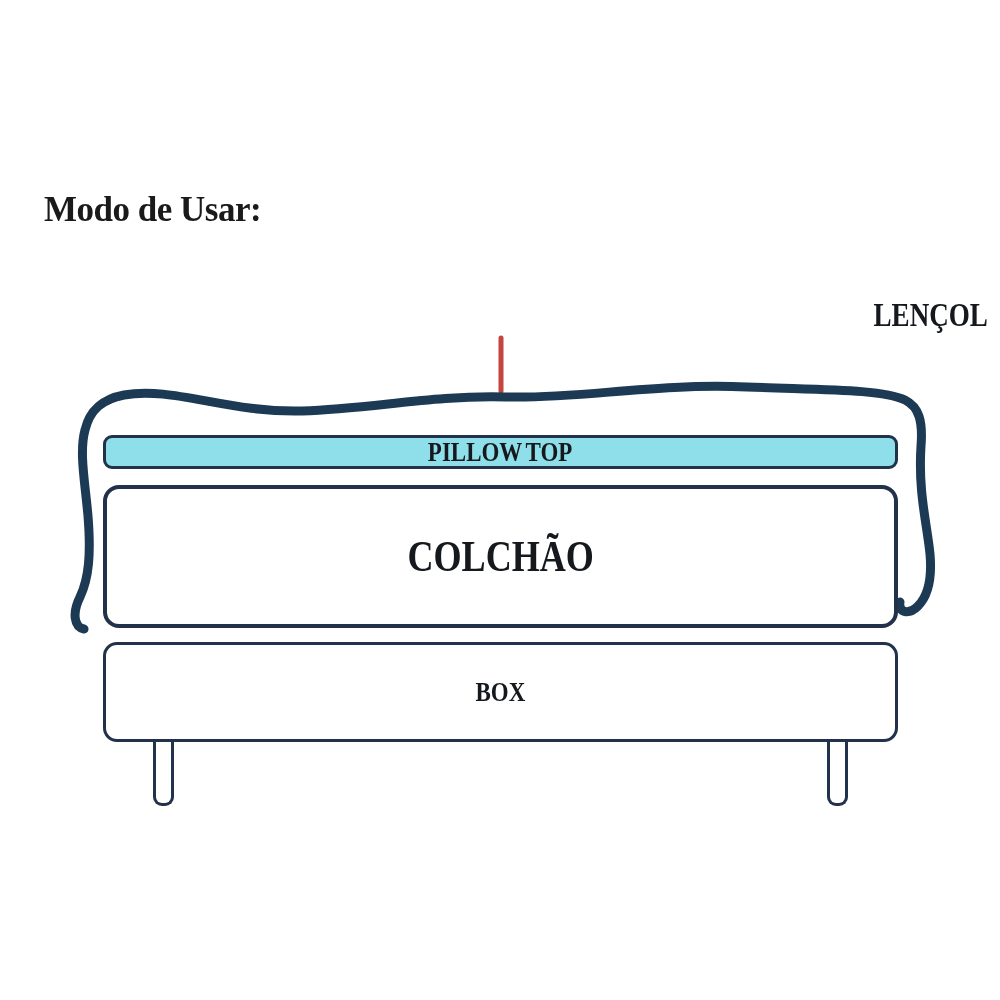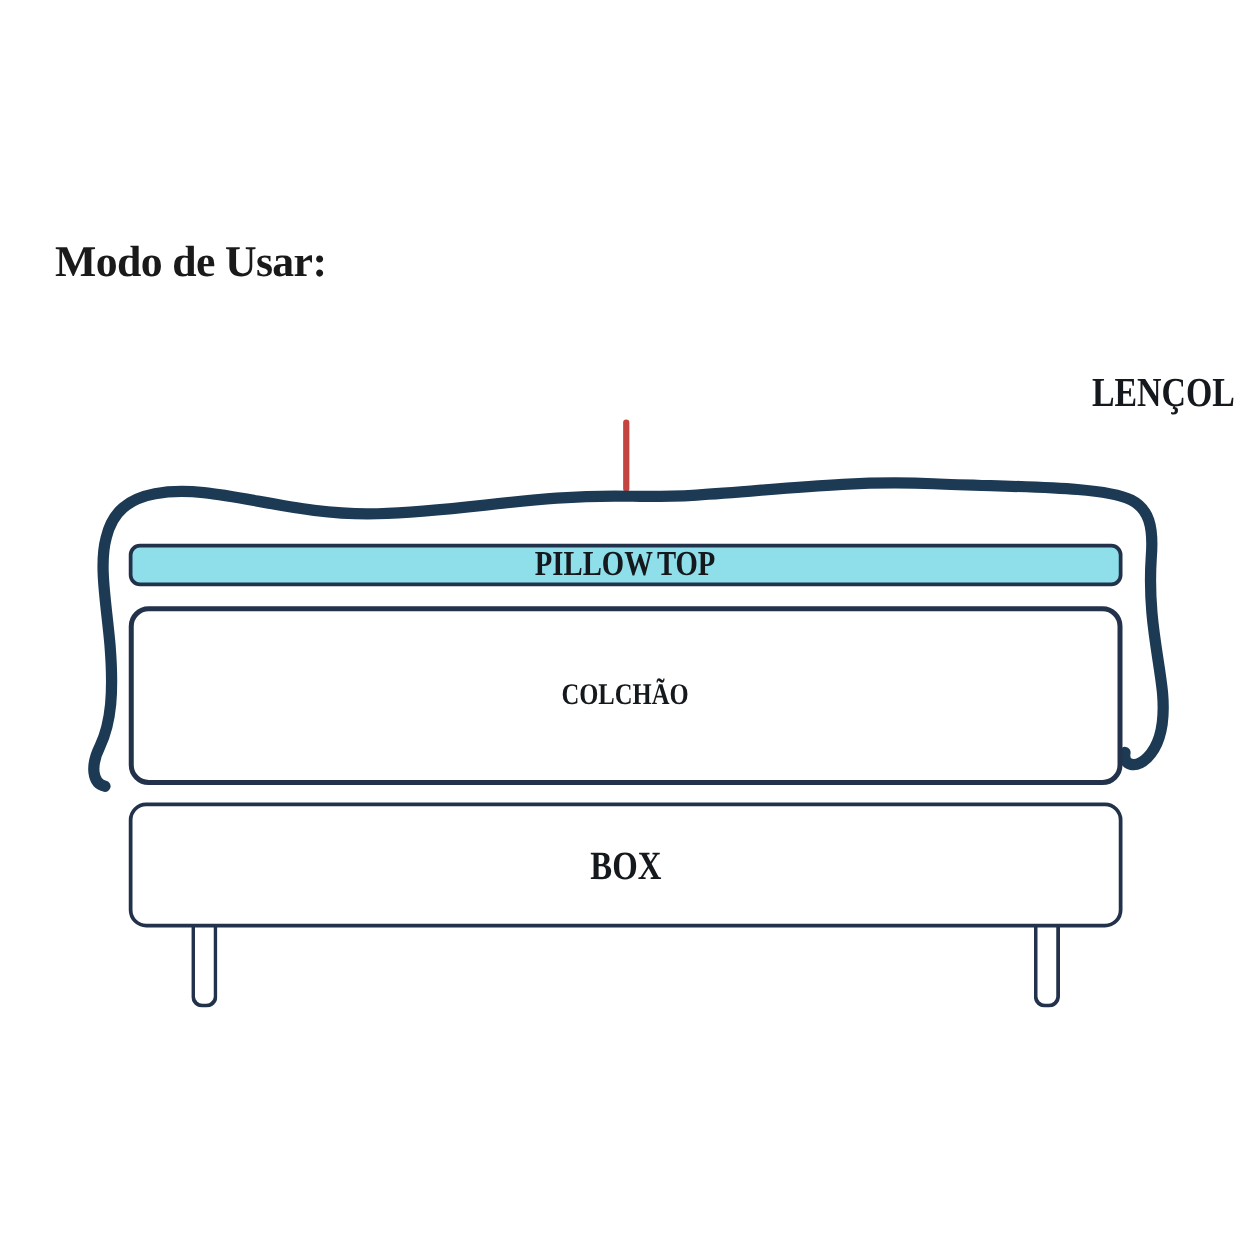--- a/index.html
+++ b/index.html
@@ -80,29 +80,29 @@
     border: 3px solid var(--layer-border, #22324a);
     border-radius: 9px;
     font-size: 28px;
   }
   .layer-mattress {
     top: 485px;
     height: 143px;
     background: var(--layer-fill, #ffffff);
     border: 4px solid var(--layer-border, #22324a);
     border-radius: 16px;
-    font-size: 24px;
+    font-size: 44px;
   }
   .layer-box {
     top: 642px;
     height: 100px;
     background: var(--layer-fill, #ffffff);
     border: 3px solid var(--layer-border, #22324a);
     border-radius: 14px;
-    font-size: 32px;
+    font-size: 28px;
   }
   .leg {
     position: absolute;
     top: 739px;
     width: 21px;
     height: 67px;
     box-sizing: border-box;
     background: var(--layer-fill, #ffffff);
     border: 3px solid var(--layer-border, #22324a);
     border-top: none;

